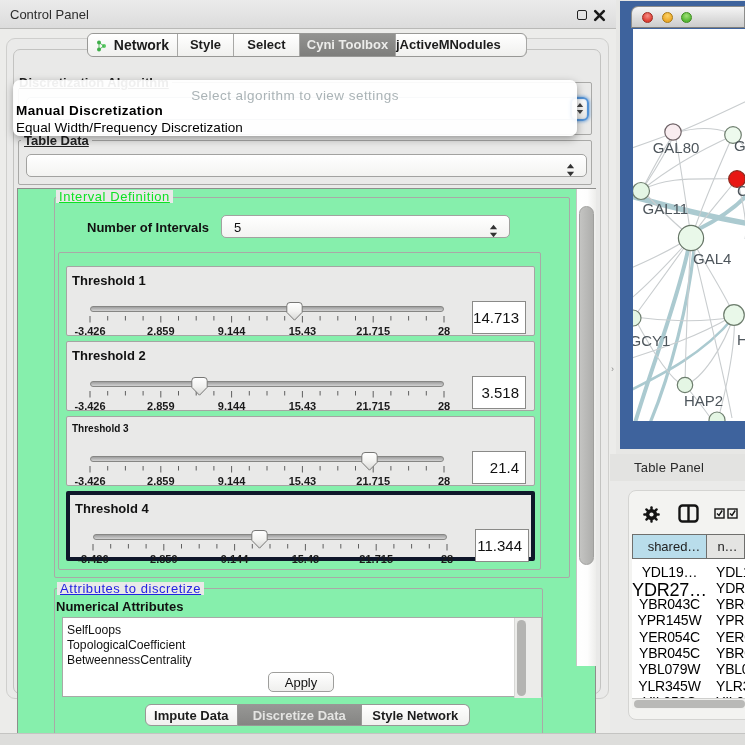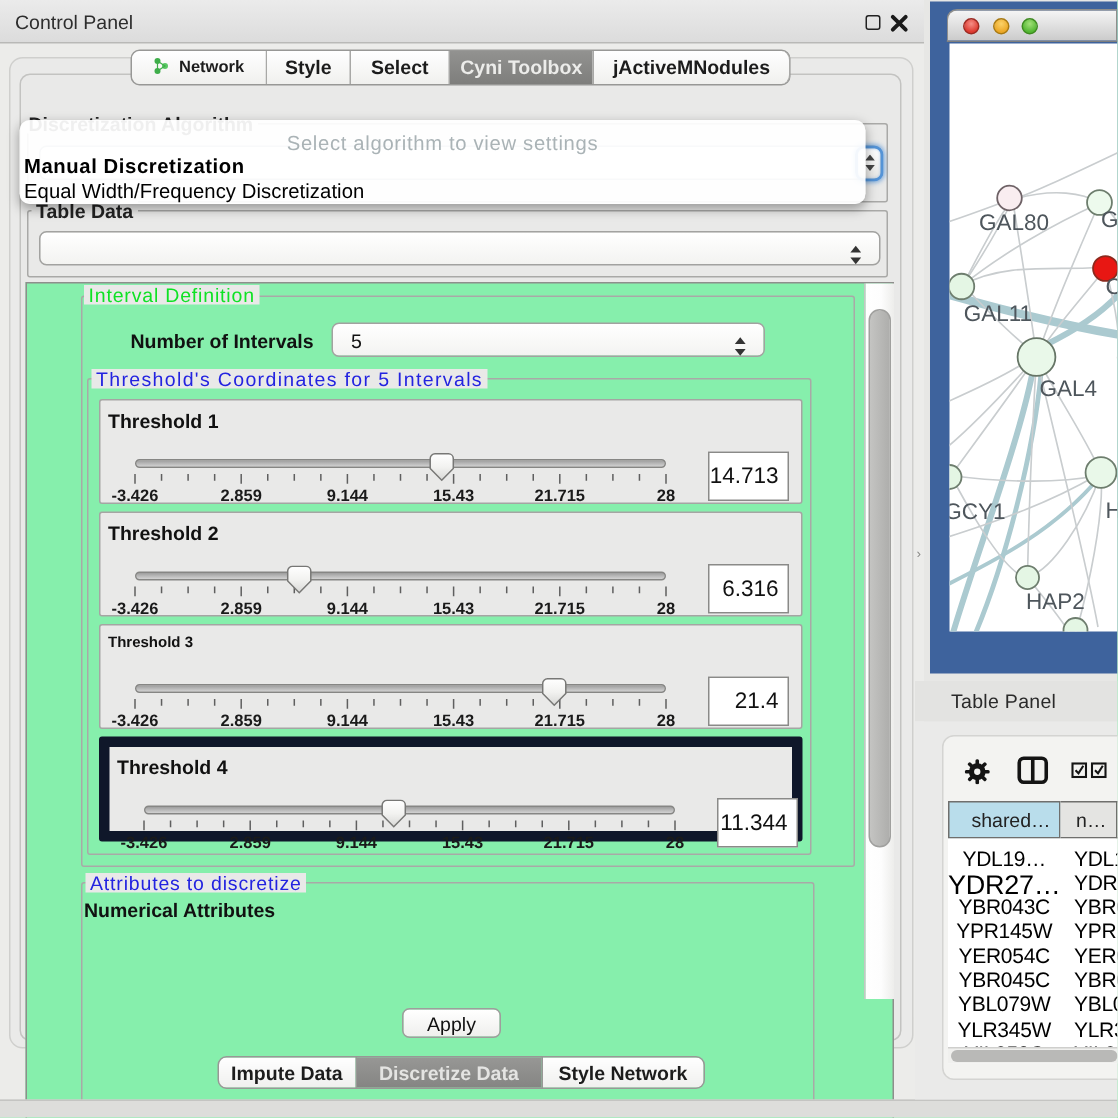--- a/index.html
+++ b/index.html
@@ -1,47 +1,47 @@
 <!DOCTYPE html>
 <html><head><meta charset="utf-8">
 <style>
 * { margin:0; padding:0; box-sizing:border-box; }
 html,body { width:745px; height:745px; overflow:hidden; }
 body { font-family:"Liberation Sans", sans-serif; background:#e7e7e5; position:relative; }
 .abs { position:absolute; }
 .etch { border:1px solid #a9a9a7; border-radius:2px; }
-.gtitle { position:absolute; background:#e9e9e8; padding:0 3px; font-size:13px; line-height:13px; }
+.gtitle { position:absolute; background:#e9e9e8; padding:0 3px; font-size:13px; line-height:13px;text-decoration:underline; }
 .combo { position:absolute; background:linear-gradient(#ffffff,#f3f3f1); border:1px solid #a2a2a0; border-radius:5px; font-size:13px; color:#111; }
 .combo .arr { position:absolute; right:5px; top:2px; width:9px; height:18px; }
 </style></head><body>
 
 <div class="abs" style="left:0;top:0;width:616px;height:733px;background:#ececea;"></div>
 <div class="abs" style="left:0;top:0;width:616px;height:29px;background:linear-gradient(#ebebeb,#dcdcdc);border-bottom:1px solid #b9b9b7;"></div>
 <div class="abs" style="left:10px;top:7px;font-size:13px;color:#2d2d2d;">Control Panel</div>
 <div class="abs" style="left:577px;top:10px;width:10px;height:10px;border:1.5px solid #222;border-radius:2px;"></div>
 <svg class="abs" style="left:593px;top:9px;" width="13" height="13" viewBox="0 0 13 13">
     <path d="M2.2 2.2 L10.8 10.8 M10.8 2.2 L2.2 10.8" stroke="#1a1a1a" stroke-width="2.6" stroke-linecap="round"></path>
   </svg>
 
 <div class="abs" style="left:87px;top:33px;width:440px;height:24px;border:1px solid #989896;border-radius:6px;z-index:30;background:linear-gradient(#ffffff,#f0f0ee);"></div>
-<div class="abs" style="left:88px;top:34px;width:90px;height:22px;background:linear-gradient(#ffffff,#f0f0ee);color:#1c1c1c;border-top-left-radius:6px;border-bottom-left-radius:6px;font-size:11px;font-weight:bold;text-align:center;line-height:22px;border-right:1px solid #a8a8a6;z-index:31;">
+<div class="abs" style="left:88px;top:34px;width:90px;height:22px;background:linear-gradient(#ffffff,#f0f0ee);color:#1c1c1c;border-top-left-radius:6px;border-bottom-left-radius:6px;font-size:14px;font-weight:bold;text-align:center;line-height:22px;border-right:1px solid #a8a8a6;z-index:31;">
 <svg style="vertical-align:-2px;margin-right:3px;" width="11" height="12" viewBox="0 0 11 12">
       <circle cx="3" cy="2.6" r="2" fill="#3fae4a"></circle>
       <circle cx="3" cy="9.4" r="2" fill="#3fae4a"></circle>
       <circle cx="8" cy="6" r="2" fill="#59c964"></circle>
       <path d="M3 2.6 L3 9.4 M3 2.6 L8 6 L3 9.4" stroke="#3fae4a" stroke-width="0.8" fill="none"></path>
     </svg>
 Network</div>
 <div class="abs" style="left:178px;top:34px;width:56px;height:22px;background:linear-gradient(#ffffff,#f0f0ee);color:#1c1c1c;font-size:13px;font-weight:bold;text-align:center;line-height:22px;border-right:1px solid #a8a8a6;z-index:31;">
 Style</div>
 <div class="abs" style="left:234px;top:34px;width:66px;height:22px;background:linear-gradient(#ffffff,#f0f0ee);color:#1c1c1c;font-size:13px;font-weight:bold;text-align:center;line-height:22px;border-right:1px solid #a8a8a6;z-index:31;">
 Select</div>
 <div class="abs" style="left:300px;top:34px;width:96px;height:22px;background:linear-gradient(#929290,#7e7e7c);color:#ececea;font-size:13px;font-weight:bold;text-align:center;line-height:22px;border-right:1px solid #a8a8a6;z-index:31;">
 Cyni Toolbox</div>
-<div class="abs" style="left:396px;top:34px;width:131px;height:22px;background:linear-gradient(#ffffff,#f0f0ee);color:#1c1c1c;border-top-right-radius:6px;border-bottom-right-radius:6px;font-size:13px;font-weight:bold;text-align:center;line-height:22px;border-right:1px solid #a8a8a6;z-index:31;">
+<div class="abs" style="left:396px;top:34px;width:131px;height:22px;background:linear-gradient(#ffffff,#f0f0ee);color:#1c1c1c;border-top-right-radius:6px;border-bottom-right-radius:6px;font-size:13px;font-weight:bold;text-align:left;line-height:22px;border-right:1px solid #a8a8a6;z-index:31;">
 jActiveMNodules</div>
 
 <div class="abs" style="left:6px;top:38px;width:603px;height:661px;border:1px solid #cfcfcd;border-radius:9px;background:#eaeae9;"></div>
 <div class="abs" style="left:13px;top:49px;width:588px;height:645px;border:1px solid #c3c3c1;border-radius:7px;background:#e9e9e8;"></div>
 
 <div class="abs etch" style="left:18px;top:82px;width:574px;height:53px;"></div>
 <div class="gtitle" style="left:16px;top:76px;color:#222;font-weight:bold;">Discretization Algorithm</div>
 <div class="abs" style="left:26px;top:97px;width:561px;height:23px;background:#fff;border:1px solid #9fa8b0;border-radius:5px;"></div>
 <div class="abs" style="left:570px;top:96.5px;width:19px;height:24px;background:linear-gradient(#ffffff,#e8e8e6);border:2.5px solid #5493d6;border-radius:6px;box-shadow:0 0 3px 1px rgba(90,150,215,0.7), inset 0 0 2px rgba(90,150,215,0.5);"></div>
 <svg class="abs" style="left:575.5px;top:103px;" width="8" height="11" viewBox="0 0 8 11">
@@ -63,21 +63,20 @@
 <div class="gtitle" style="left:38px;top:1px;color:#0ee224;letter-spacing:0.55px;">Interval Definition</div>
 <div class="abs" style="left:69px;top:31px;font-size:13px;font-weight:bold;color:#111;">Number of Intervals</div>
 <div class="combo" style="left:203px;top:26px;width:289px;height:23px;">
       <span style="position:absolute;left:12px;top:4px;">5</span>
       <svg class="arr" width="8" height="11" viewBox="0 0 8 11" style="top:6px;right:11px;">
         <path d="M4 0 L7.2 4 L0.8 4 Z" fill="#333"></path>
         <path d="M4 11 L7.2 7 L0.8 7 Z" fill="#333"></path>
       </svg>
     </div>
 <div class="abs etch" style="left:40px;top:63px;width:483px;height:318px;"></div>
-<div class="gtitle" style="left:43px;top:57px;color:#2323e0;letter-spacing:0.9px;">Threshold's Coordinates for 5 Intervals</div>
 <div class="abs" style="left:48px;top:77px;width:469px;height:70px;border:1px solid #a5a5a3;border-radius:2px;background:#e9e9e8;">
 <div class="abs" style="left:5px;top:6px;font-size:13px;font-weight:bold;color:#111;">Threshold 1</div>
 <div class="abs" style="left:23px;top:38.5px;width:354px;height:6px;background:linear-gradient(#9e9e9e,#d2d2d2);border:1px solid #868684;border-radius:3.5px;"></div>
 <svg class="abs" style="left:0;top:0;" width="469" height="70" viewBox="0 0 469 70">
         <line x1="23.0" y1="49" x2="23.0" y2="55.5" stroke="#5f5f5f" stroke-width="1"></line>
         <line x1="40.7" y1="49" x2="40.7" y2="53.5" stroke="#5f5f5f" stroke-width="1"></line>
         <line x1="58.4" y1="49" x2="58.4" y2="53.5" stroke="#5f5f5f" stroke-width="1"></line>
         <line x1="76.1" y1="49" x2="76.1" y2="53.5" stroke="#5f5f5f" stroke-width="1"></line>
         <line x1="93.8" y1="49" x2="93.8" y2="55.5" stroke="#5f5f5f" stroke-width="1"></line>
         <line x1="111.5" y1="49" x2="111.5" y2="53.5" stroke="#5f5f5f" stroke-width="1"></line>
@@ -150,21 +149,21 @@
 <svg class="abs" style="left:124.2px;top:34.5px;" width="17" height="19" viewBox="0 0 17 19">
         <path d="M4 0.5 h9 a3.2 3.2 0 0 1 3.2 3.2 v6.6 L8.5 18.2 L0.8 10.3 v-6.6 a3.2 3.2 0 0 1 3.2-3.2 z" fill="url(#thg341)" stroke="#777775" stroke-width="1"></path>
         <defs>
           <linearGradient id="thg341" x1="0" y1="0" x2="0" y2="1">
             <stop offset="0" stop-color="#ffffff"></stop>
             <stop offset="0.5" stop-color="#f2f2f0"></stop>
             <stop offset="1" stop-color="#d8d8d6"></stop>
           </linearGradient>
         </defs>
       </svg>
-<div class="abs" style="left:405px;top:34px;width:54px;height:33px;background:#fff;border:1px solid #8a8a88;font-size:15px;color:#111;text-align:right;line-height:31px;padding-right:6px;">6.316</div>
+<div class="abs" style="left:405px;top:34px;width:54px;height:33px;background:#fff;border:1px solid #8a8a88;font-size:15px;color:#111;text-align:right;line-height:31px;padding-right:6px;">3.518</div>
 </div>
 <div class="abs" style="left:48px;top:227px;width:469px;height:70px;border:1px solid #a5a5a3;border-radius:2px;background:#e9e9e8;">
 <div class="abs" style="left:5px;top:6px;font-size:10px;font-weight:bold;color:#111;">Threshold 3</div>
 <div class="abs" style="left:23px;top:38.5px;width:354px;height:6px;background:linear-gradient(#9e9e9e,#d2d2d2);border:1px solid #868684;border-radius:3.5px;"></div>
 <svg class="abs" style="left:0;top:0;" width="469" height="70" viewBox="0 0 469 70">
         <line x1="23.0" y1="49" x2="23.0" y2="55.5" stroke="#5f5f5f" stroke-width="1"></line>
         <line x1="40.7" y1="49" x2="40.7" y2="53.5" stroke="#5f5f5f" stroke-width="1"></line>
         <line x1="58.4" y1="49" x2="58.4" y2="53.5" stroke="#5f5f5f" stroke-width="1"></line>
         <line x1="76.1" y1="49" x2="76.1" y2="53.5" stroke="#5f5f5f" stroke-width="1"></line>
         <line x1="93.8" y1="49" x2="93.8" y2="55.5" stroke="#5f5f5f" stroke-width="1"></line>
@@ -196,21 +195,21 @@
         <defs>
           <linearGradient id="thg416" x1="0" y1="0" x2="0" y2="1">
             <stop offset="0" stop-color="#ffffff"></stop>
             <stop offset="0.5" stop-color="#f2f2f0"></stop>
             <stop offset="1" stop-color="#d8d8d6"></stop>
           </linearGradient>
         </defs>
       </svg>
 <div class="abs" style="left:405px;top:34px;width:54px;height:33px;background:#fff;border:1px solid #8a8a88;font-size:15px;color:#111;text-align:right;line-height:31px;padding-right:6px;">21.4</div>
 </div>
-<div class="abs" style="left:48px;top:302px;width:469px;height:70px;border:7px solid #0f172a;border-radius:2px;background:#e9e9e8;padding-left:21px;">
+<div class="abs" style="left:48px;top:302px;width:469px;height:70px;border:4px solid #0f172a;border-radius:2px;background:#e9e9e8;padding-left:21px;">
 <div class="abs" style="left:5px;top:6px;font-size:13px;font-weight:bold;color:#111;">Threshold 4</div>
 <div class="abs" style="left:23px;top:38.5px;width:354px;height:6px;background:linear-gradient(#9e9e9e,#d2d2d2);border:1px solid #868684;border-radius:3.5px;"></div>
 <svg class="abs" style="left:0;top:0;" width="469" height="70" viewBox="0 0 469 70">
         <line x1="23.0" y1="49" x2="23.0" y2="55.5" stroke="#5f5f5f" stroke-width="1"></line>
         <line x1="40.7" y1="49" x2="40.7" y2="53.5" stroke="#5f5f5f" stroke-width="1"></line>
         <line x1="58.4" y1="49" x2="58.4" y2="53.5" stroke="#5f5f5f" stroke-width="1"></line>
         <line x1="76.1" y1="49" x2="76.1" y2="53.5" stroke="#5f5f5f" stroke-width="1"></line>
         <line x1="93.8" y1="49" x2="93.8" y2="55.5" stroke="#5f5f5f" stroke-width="1"></line>
         <line x1="111.5" y1="49" x2="111.5" y2="53.5" stroke="#5f5f5f" stroke-width="1"></line>
         <line x1="129.2" y1="49" x2="129.2" y2="53.5" stroke="#5f5f5f" stroke-width="1"></line>
@@ -243,20 +242,25 @@
             <stop offset="0.5" stop-color="#f2f2f0"></stop>
             <stop offset="1" stop-color="#d8d8d6"></stop>
           </linearGradient>
         </defs>
       </svg>
 <div class="abs" style="left:405px;top:34px;width:54px;height:33px;background:#fff;border:1px solid #8a8a88;font-size:15px;color:#111;text-align:right;line-height:31px;padding-right:6px;">11.344</div>
 </div>
 <div class="abs etch" style="left:36px;top:399px;width:489px;height:150px;"></div>
 <div class="gtitle" style="left:39px;top:393px;color:#2323e0;letter-spacing:0.55px;">Attributes to discretize</div>
 <div class="abs" style="left:38px;top:410px;font-size:13px;font-weight:bold;color:#111;">Numerical Attributes</div>
+<div class="abs" style="left:44px;top:427.5px;width:480px;height:80px;background:#fff;border:1px solid #a9a9a7;">
+<div style="position:absolute;left:4px;top:5.5px;font-size:12.2px;color:#111;line-height:14.9px;">SelfLoops<br>TopologicalCoefficient<br>BetweennessCentrality</div>
+<div style="position:absolute;right:0;top:0;width:27px;height:80px;background:#ececea;border-left:1px solid #d8d8d6;"></div>
+<div style="position:absolute;right:15px;top:2px;width:9px;height:76px;background:#b4b4b2;border-radius:5px;"></div>
+</div>
 </div>
 
 <div class="abs" style="left:576px;top:189px;width:20px;height:477px;background:linear-gradient(90deg,#ffffff 0%,#fdfdfd 55%,#ededeb 100%);border-left:1px solid #c6c6c4;"></div>
 <div class="abs" style="left:578.5px;top:206px;width:15px;height:359px;background:linear-gradient(90deg,#c4c4c2,#aeaeac);border:1px solid #a0a09e;border-radius:8px;"></div>
 
 <div class="abs" style="left:268px;top:672px;width:66px;height:19.5px;background:linear-gradient(#ffffff,#efefed);border:1px solid #9e9e9c;border-radius:5px;font-size:13px;color:#111;text-align:center;line-height:19px;">Apply</div>
 <div class="abs" style="left:144.5px;top:704px;width:93.5px;height:22px;background:linear-gradient(#ffffff,#f0f0ee);color:#1c1c1c;border-top-left-radius:6px;border-bottom-left-radius:6px;font-size:13px;font-weight:bold;text-align:center;line-height:22px;border:1px solid #989896;border-left:1px solid #989896;">Impute Data</div>
 <div class="abs" style="left:238px;top:704px;width:123.5px;height:22px;background:linear-gradient(#979795,#858583);color:#e4e4e2;font-size:13px;font-weight:bold;text-align:center;line-height:22px;border:1px solid #989896;border-left:none;">Discretize Data</div>
 <div class="abs" style="left:361.5px;top:704px;width:108.5px;height:22px;background:linear-gradient(#ffffff,#f0f0ee);color:#1c1c1c;border-top-right-radius:6px;border-bottom-right-radius:6px;font-size:13px;font-weight:bold;text-align:center;line-height:22px;border:1px solid #989896;border-left:none;">Style Network</div>
 <div class="abs" style="left:0;top:733px;width:745px;height:12px;background:#dddddb;border-top:1px solid #c4c4c2;"></div>

